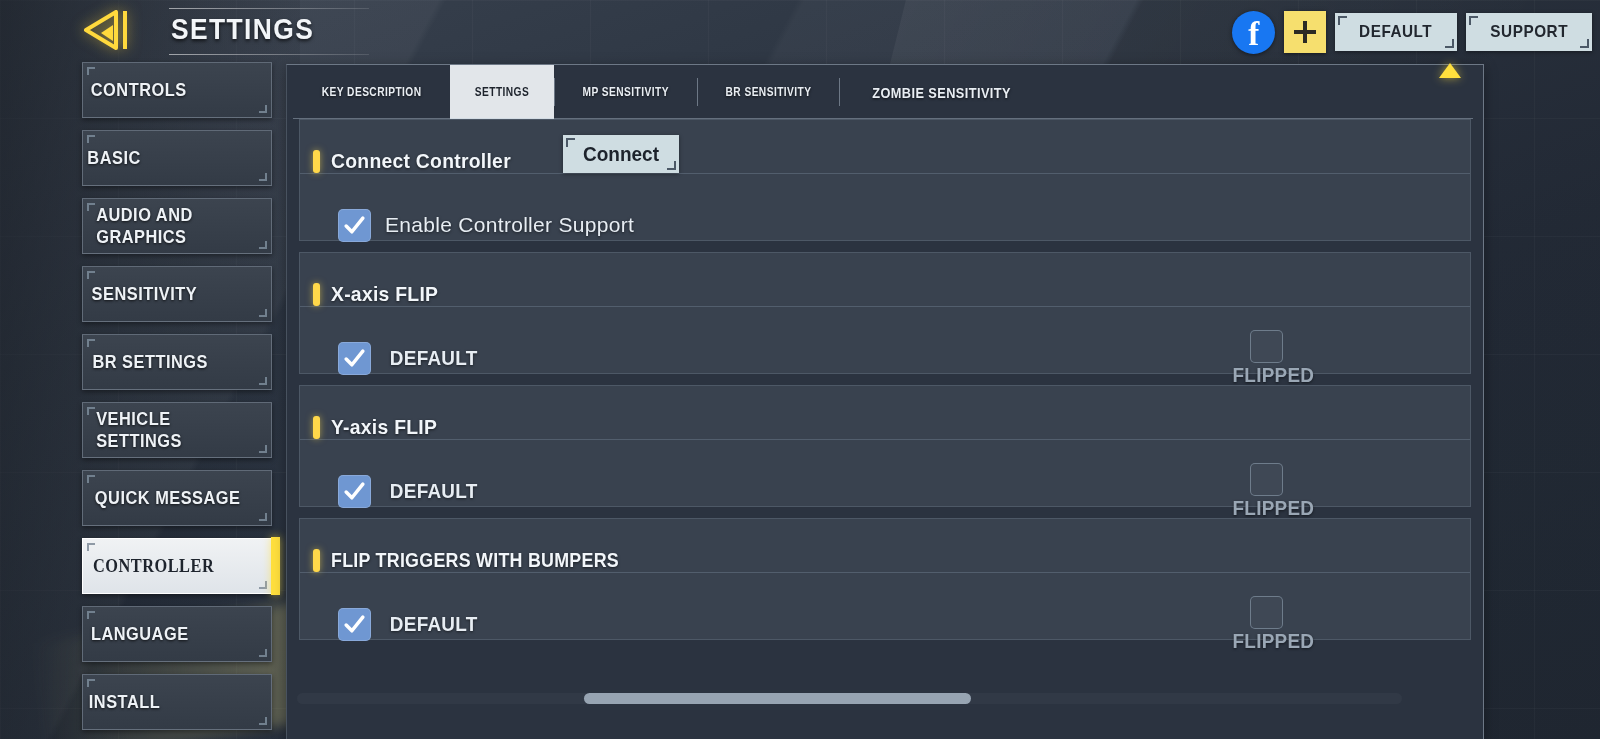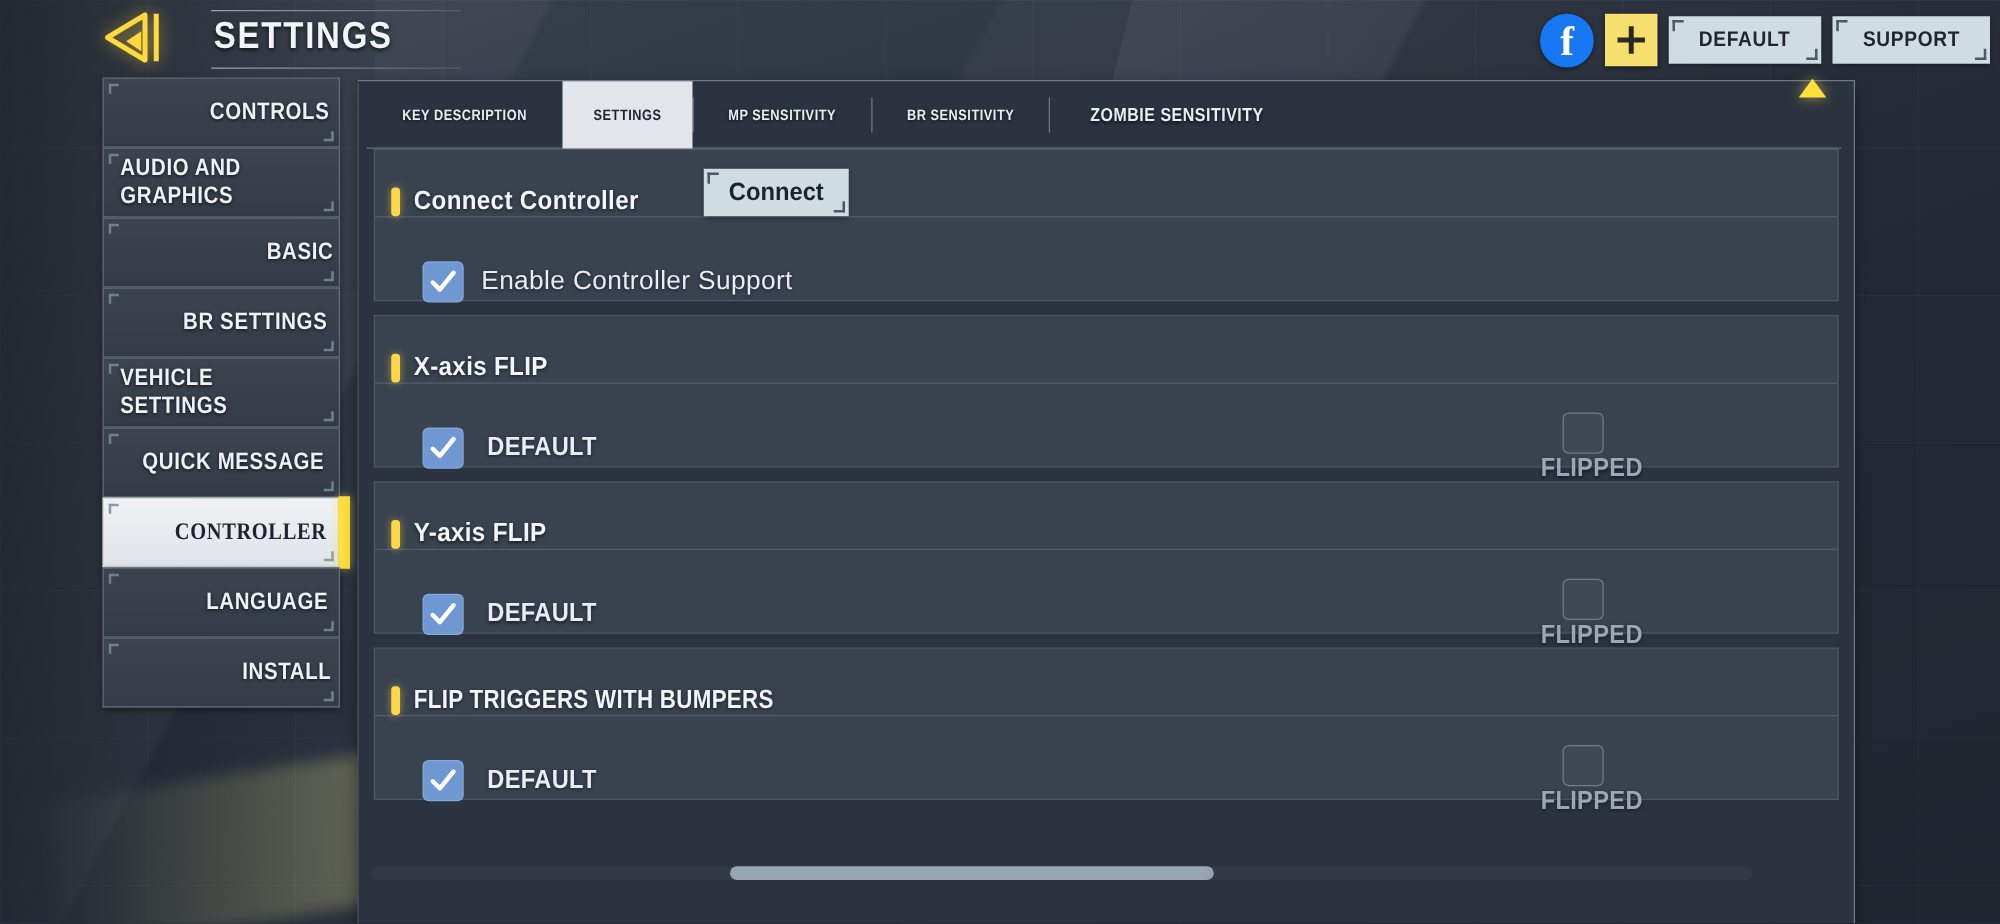--- a/index.html
+++ b/index.html
@@ -91,24 +91,24 @@
     box-shadow: 0 1px 4px rgba(0,0,0,.45);
   }
   .hdr-btn .lbl { transform: scaleX(.9); display: inline-block; }
   .corner-tl, .corner-br { position: absolute; width: 9px; height: 9px; }
   .corner-tl { left: 3px; top: 3px; border-left: 2px solid #4b5866; border-top: 2px solid #4b5866; }
   .corner-br { right: 3px; bottom: 3px; border-right: 2px solid #4b5866; border-bottom: 2px solid #4b5866; }
 
   
   #sidebar { position: absolute; left: 82px; top: 62px; width: 190px; }
   .side-item {
-    position: relative; width: 190px; height: 56px; margin-bottom: 0;
+    position: relative; width: 190px; height: 56px; margin-bottom: 12px;
     background: linear-gradient(180deg, #3c444f 0%, #333b46 100%);
     border: 1px solid rgba(170,185,200,.38);
-    display: flex; align-items: center; justify-content: flex-end;
+    display: flex; align-items: center; justify-content: flex-start;
     cursor: pointer;
     box-shadow: 0 2px 5px rgba(0,0,0,.42);
   }
   .side-item .lbl {
     font-size: 19px; font-weight: 700; letter-spacing: .6px; color: #eef2f6;
     transform: scaleX(.86); display: inline-block;
     text-shadow: 0 1px 3px rgba(0,0,0,.75);
   }
   .side-item.active {
     background: linear-gradient(180deg, #f0f2f4 0%, #dfe4e9 100%);
@@ -273,26 +273,31 @@
 
   <div id="sidebar">
       <div class="side-item">
         <span class="ctl"></span>
         <span class="cbr"></span>
         <span class="lbl">CONTROLS</span>
       </div>
       <div class="side-item">
         <span class="ctl"></span>
         <span class="cbr"></span>
+        <span class="lbl">BASIC</span>
+      </div>
+      <div class="side-item">
+        <span class="ctl"></span>
+        <span class="cbr"></span>
         <span class="lbl">AUDIO AND GRAPHICS</span>
       </div>
       <div class="side-item">
         <span class="ctl"></span>
         <span class="cbr"></span>
-        <span class="lbl">BASIC</span>
+        <span class="lbl">SENSITIVITY</span>
       </div>
       <div class="side-item">
         <span class="ctl"></span>
         <span class="cbr"></span>
         <span class="lbl">BR SETTINGS</span>
       </div>
       <div class="side-item">
         <span class="ctl"></span>
         <span class="cbr"></span>
         <span class="lbl">VEHICLE SETTINGS</span>

